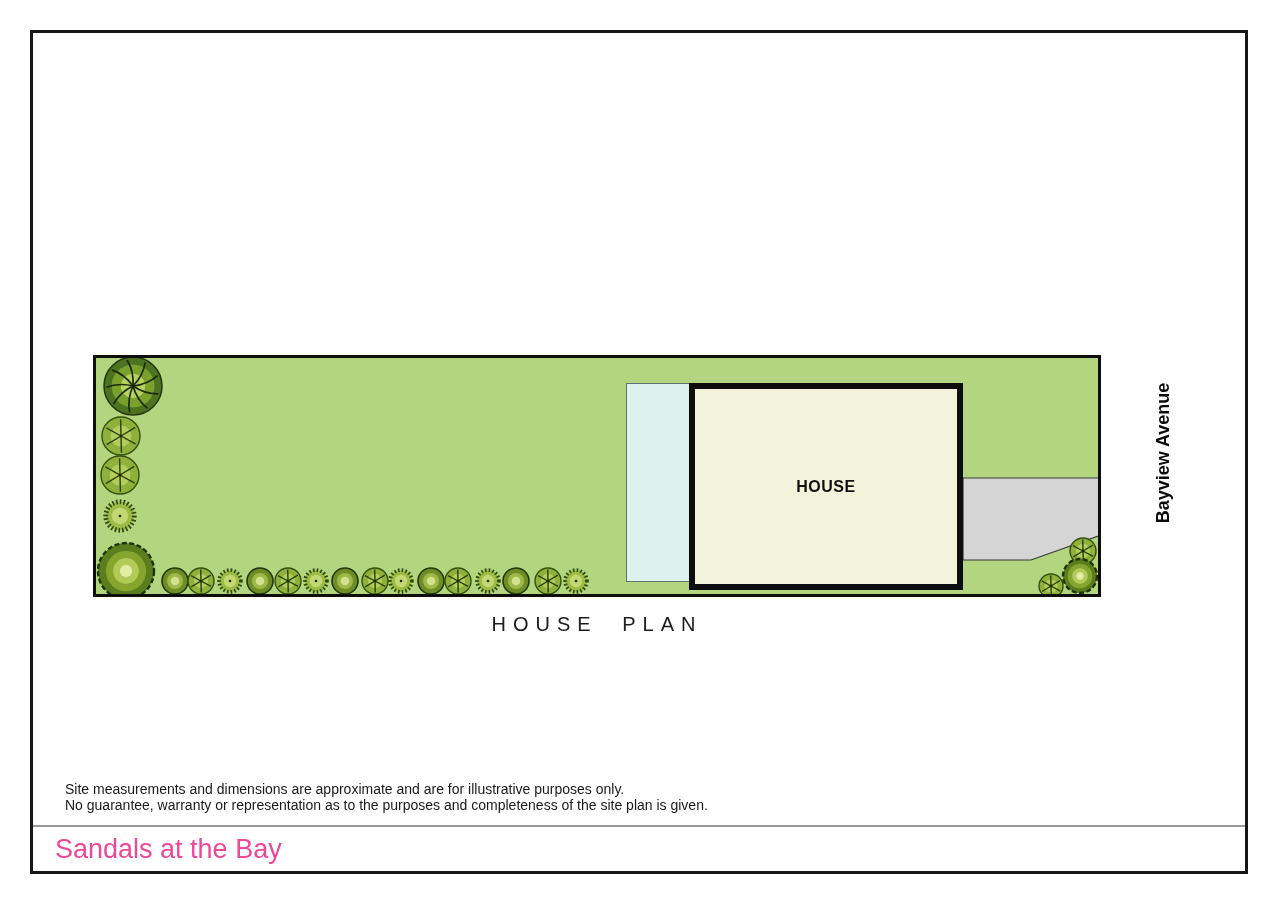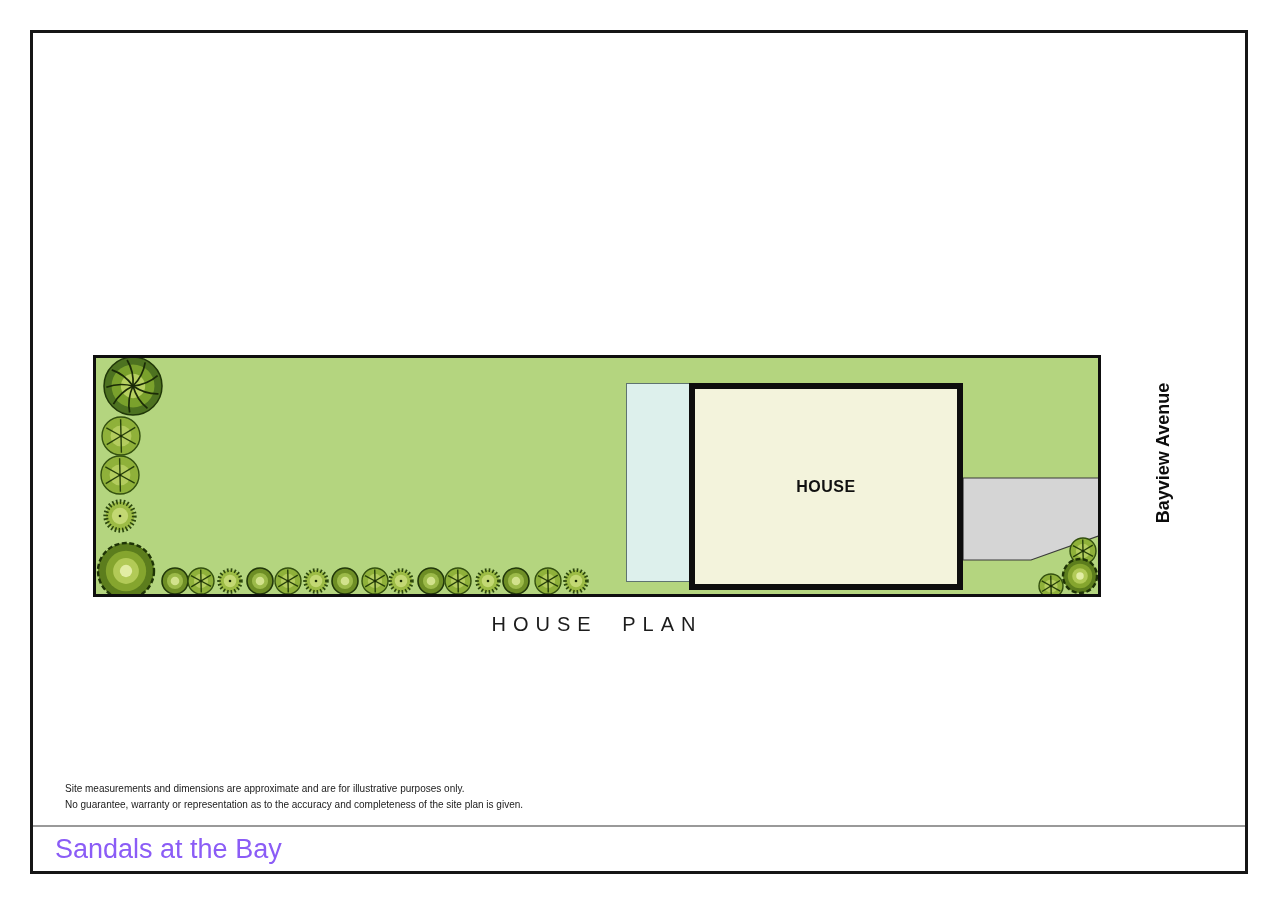--- a/index.html
+++ b/index.html
@@ -55,33 +55,33 @@
   .street-label {
     position: absolute;
     left: 1160px; top: 450px;
     transform: translate(-50%, -50%) rotate(-90deg);
     white-space: nowrap;
     font-size: 18px; font-weight: bold; color: #0c0c0c;
   }
   .disclaimer {
     position: absolute;
     left: 62px; top: 778px;
-    font-size: 10px; color: #1a1a1a;
+    font-size: 14px; color: #1a1a1a;
     line-height: 16px;
   }
   .title-bar {
     position: absolute;
     left: 0px; bottom: 0px;
     width: 1212px; height: 46px;
     border-top: 2px solid #999999;
     display: flex; align-items: center;
     padding-left: 22px;
   }
   .page-title {
-    font-size: 27px; color: #8b5cf6;
+    font-size: 27px; color: #ec4899;
   }
 </style>
 </head>
 <body>
 
 <div class="frame">
 
   <div class="plan" style="left: 60px; top: 322px; background: rgb(180, 213, 127);">
     <svg width="1008" height="242" viewBox="0 0 1008 242">
       <polygon points="870,123 1008,123 1008,180 938,205 870,205" fill="#d5d5d5" stroke="#3a3a3a" stroke-width="1.2"></polygon>
@@ -274,20 +274,20 @@
       <span class="house-label">HOUSE</span>
     </div>
   </div>
 
   <div class="plan-caption" style="left:60px; top:580px;">HOUSE PLAN</div>
 
   <div class="street-label" style="left:1130px; top:420px;">Bayview Avenue</div>
 
   <div class="disclaimer" style="left:32px; top:748px;">
     <div>Site measurements and dimensions are approximate and are for illustrative purposes only.</div>
-    <div>No guarantee, warranty or representation as to the accuracy and completeness of the site plan is given.</div>
+    <div>No guarantee, warranty or representation as to the purposes and completeness of the site plan is given.</div>
   </div>
 
   <div class="title-bar">
     <span class="page-title">Sandals at the Bay</span>
   </div>
 
 </div>
 
 </body></html>

